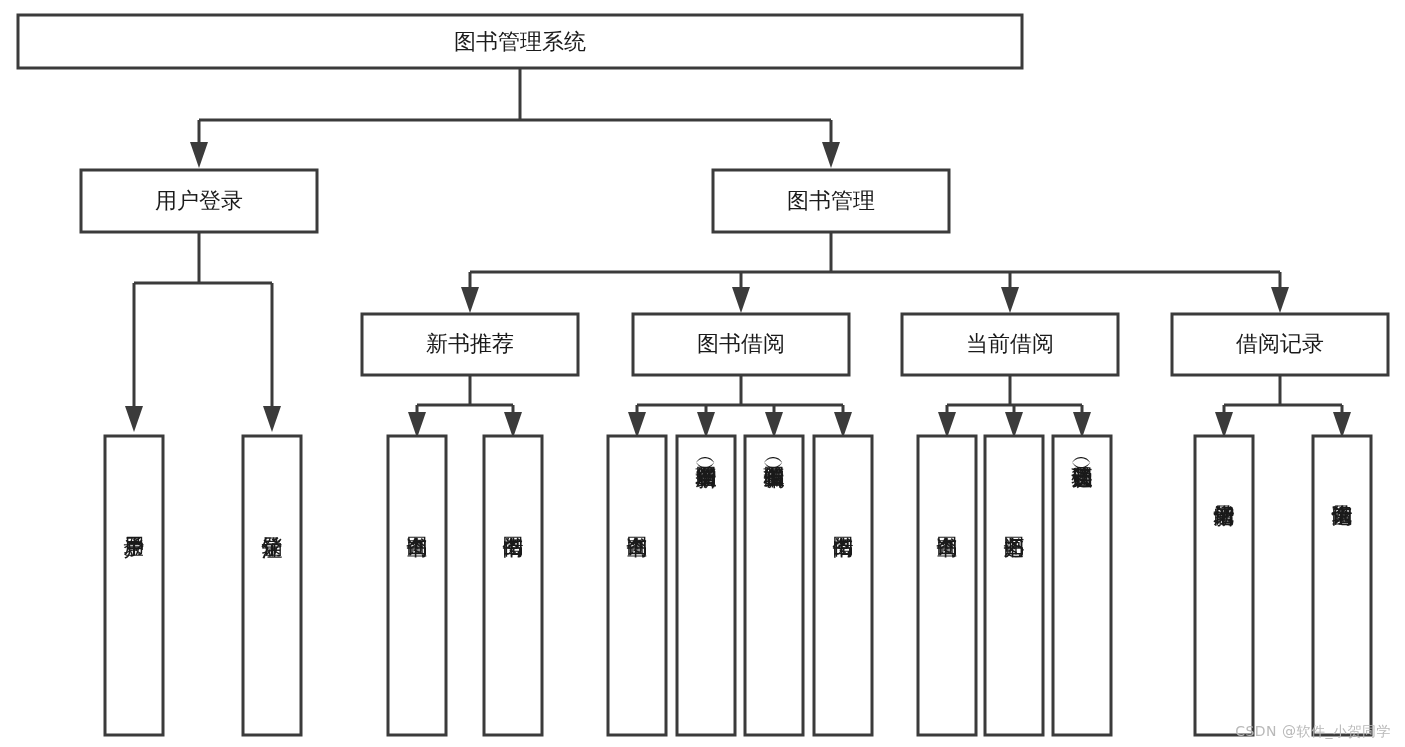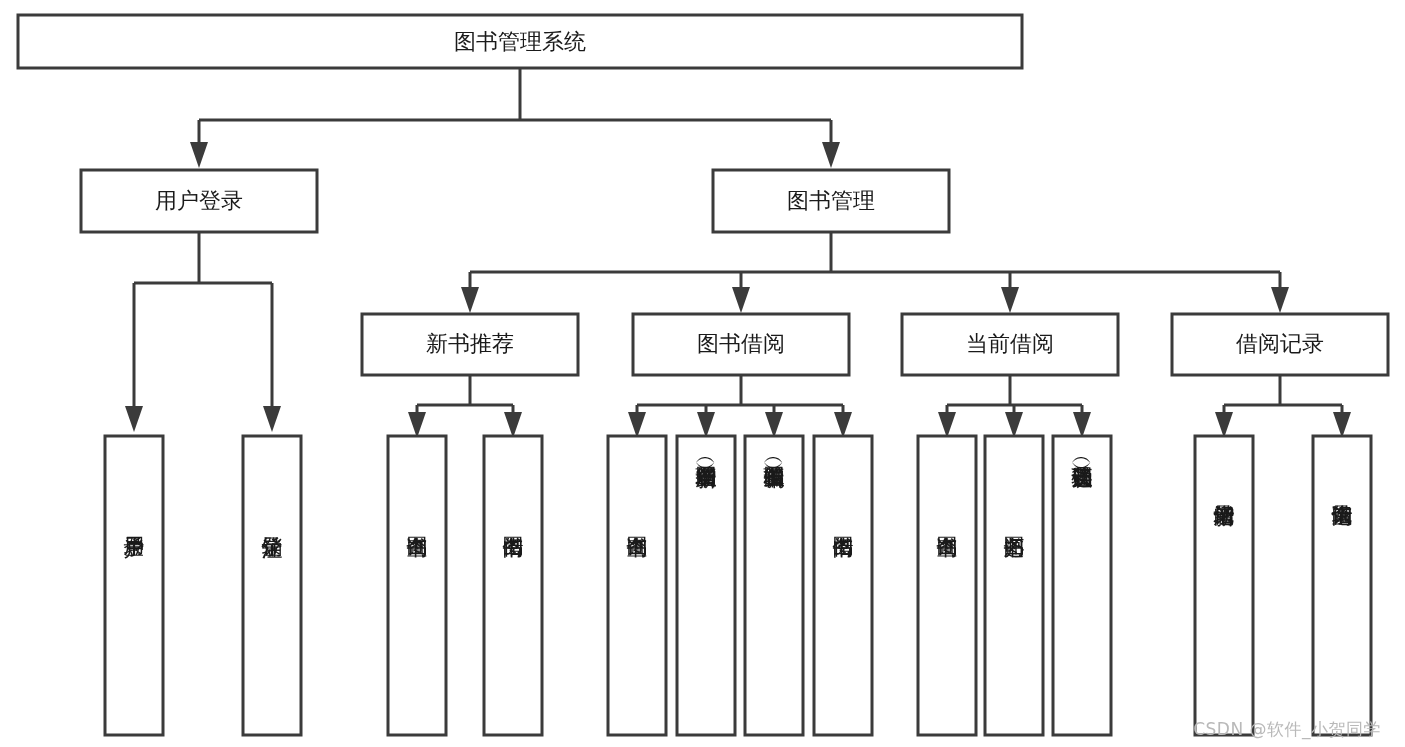--- a/index.html
+++ b/index.html
@@ -22,23 +22,23 @@
   .node-label-vert{
     fill:#1a1a1a;
     font-family:"DejaVu Sans","Liberation Sans",sans-serif;
     font-size:21px;
     text-anchor:middle;
     writing-mode:vertical-rl;
     glyph-orientation-vertical:0;
   }
   .watermark{
     position:absolute;
-    right:24px;bottom:6px;
-    font-family:"DejaVu Sans","Liberation Sans",sans-serif;
-    font-size:17px;
+    right:14px;bottom:6px;
+    font-family:"DejaVu Sans","Liberation Sans",sans-serif;
+    font-size:14px;
     color:#b9b9b9;
     white-space:nowrap;
     pointer-events:none;
     letter-spacing:0.5px;
   }
 </style>
 </head>
 <body>
 
 <svg id="diagram" viewBox="0 0 1405 747">

